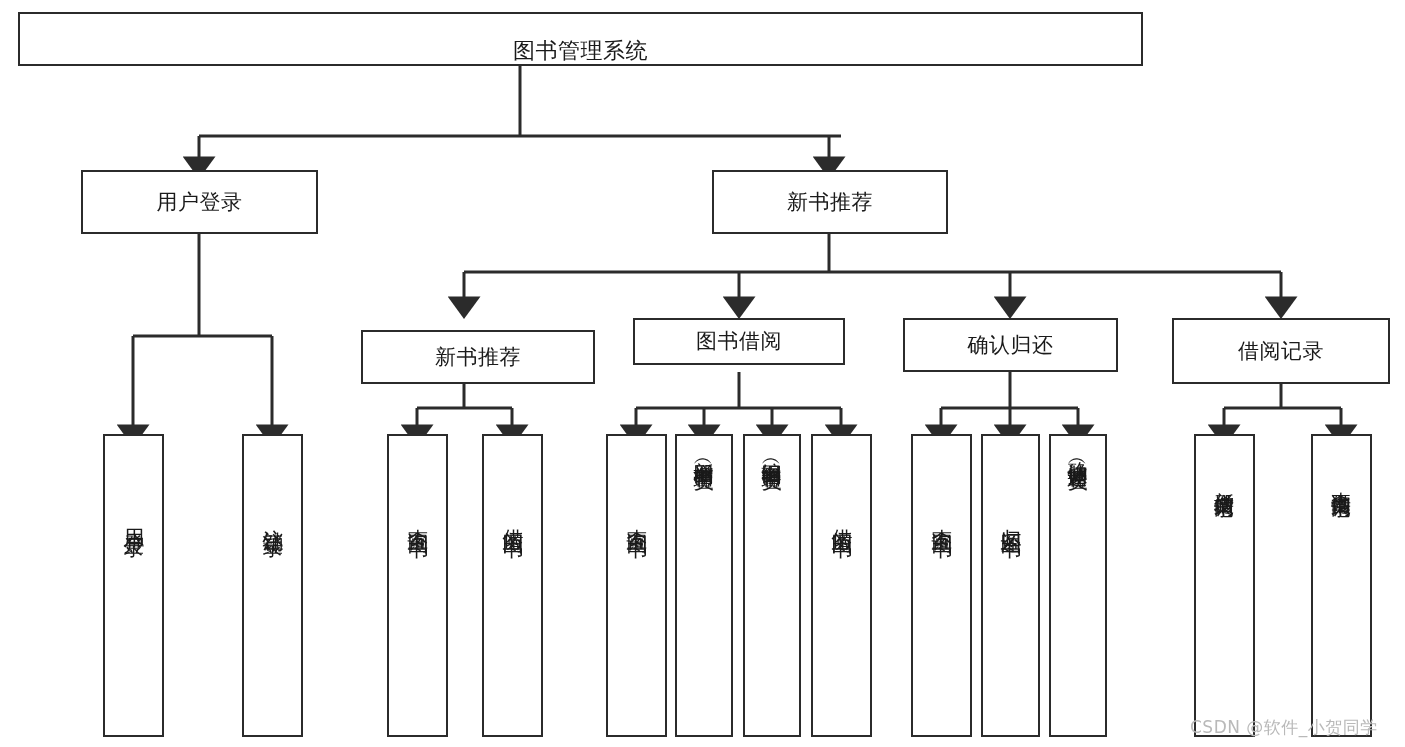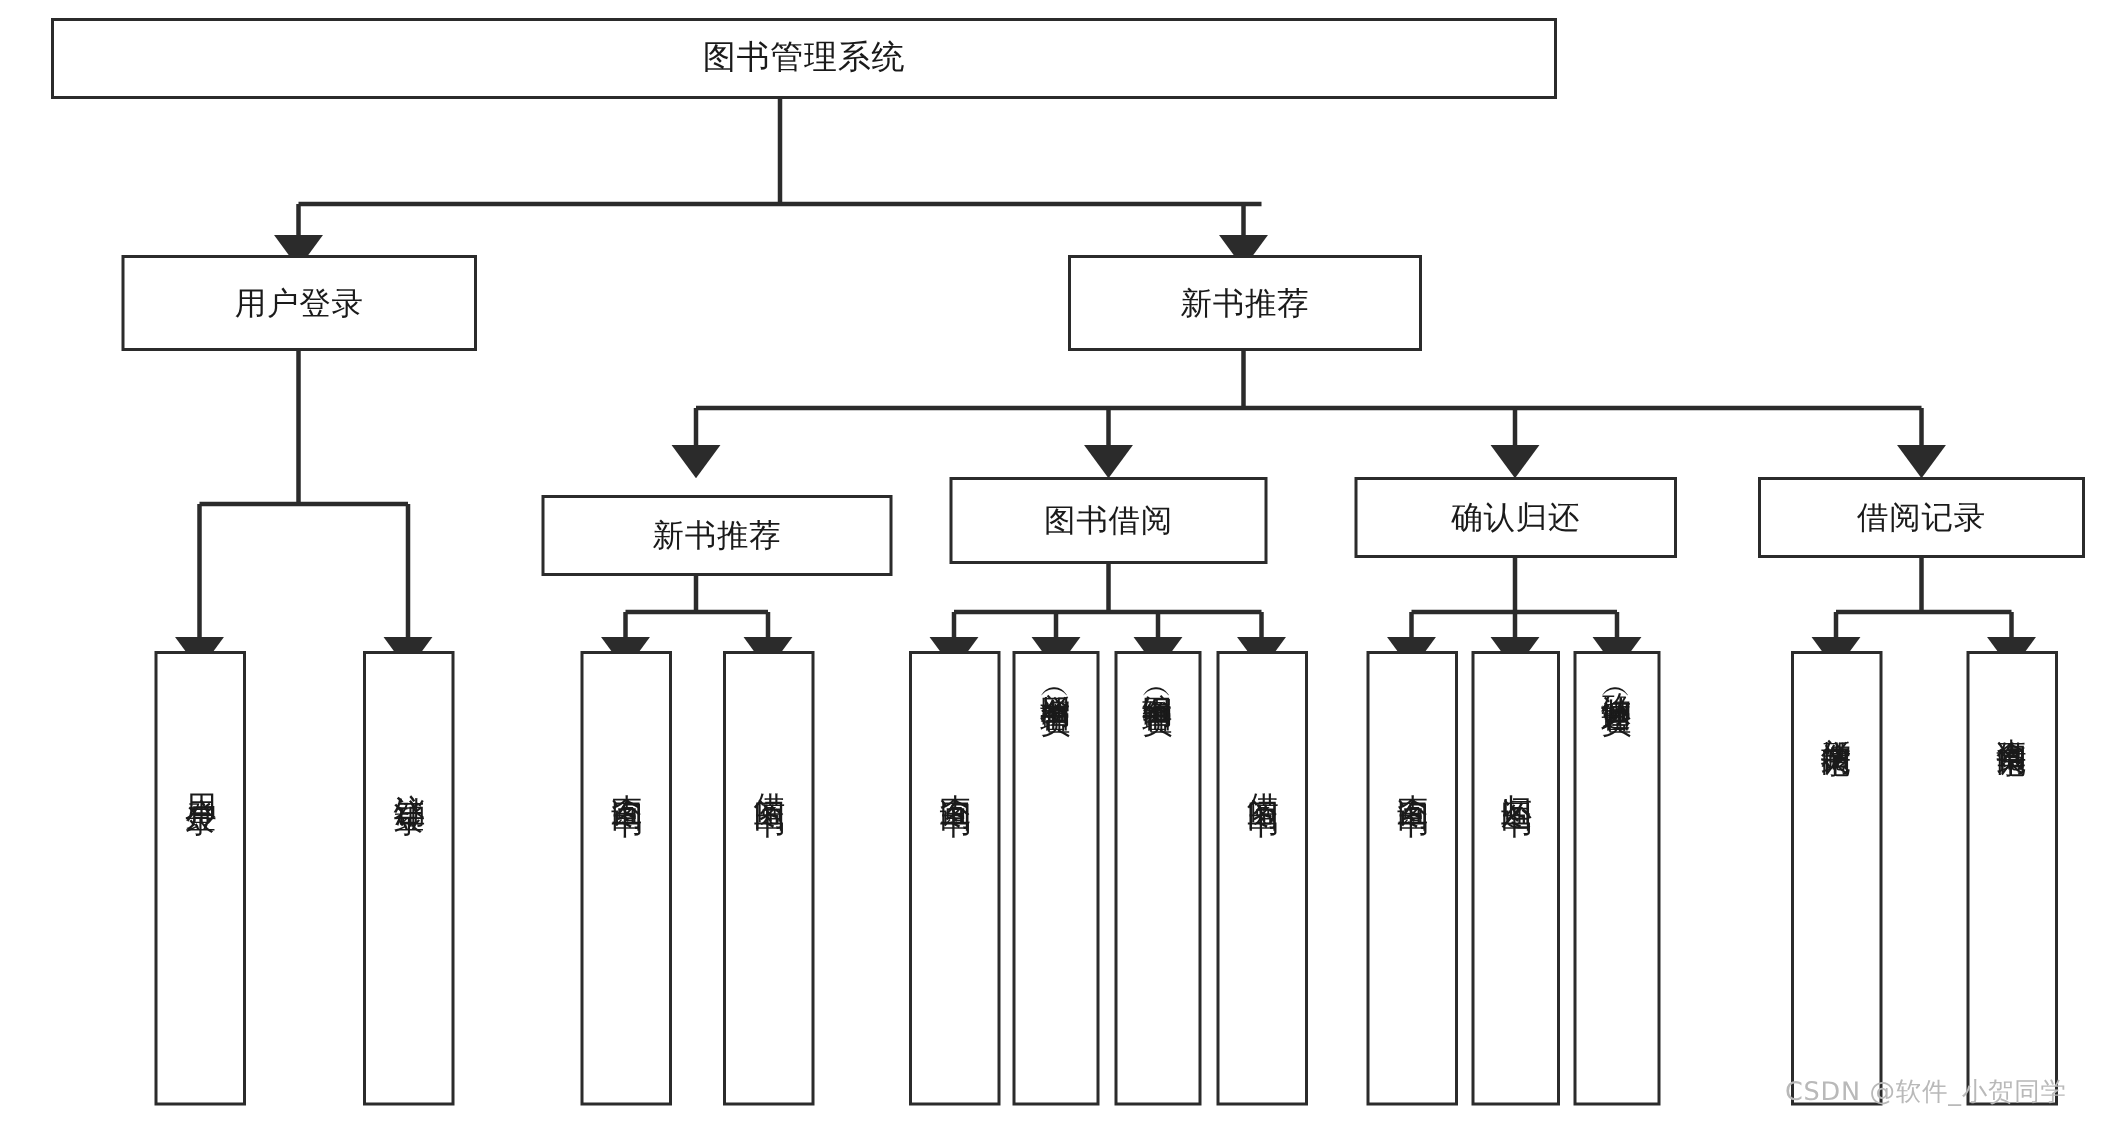--- a/index.html
+++ b/index.html
@@ -123,45 +123,45 @@
       <path d="M1010,408 L1010,428" marker-end="url(#arw)"></path>
       <path d="M1078,408 L1078,428" marker-end="url(#arw)"></path>
 
       <path d="M1281,372 L1281,408"></path>
       <path d="M1224,408 L1341,408"></path>
       <path d="M1224,408 L1224,428" marker-end="url(#arw)"></path>
       <path d="M1341,408 L1341,428" marker-end="url(#arw)"></path>
     </g>
   </svg>
 
-  <div class="node h root" style="left:34px; top:12px; width:1004px; height:54px;">
+  <div class="node h root" style="left:18px; top:12px; width:1125px; height:54px;align-items:flex-end;">
     <span class="lbl">图书管理系统</span>
   </div>
 
   <div class="node h" style="left:81px; top:170px; width:237px; height:64px;">
     <span class="lbl">用户登录</span>
   </div>
 
   <div class="node h" style="left:712px; top:170px; width:236px; height:64px;">
     <span class="lbl">新书推荐</span>
   </div>
 
   <div class="node h" style="left:361px; top:330px; width:234px; height:54px;">
     <span class="lbl">新书推荐</span>
   </div>
 
-  <div class="node h" style="left:633px; top:318px; width:212px; height:58px;">
+  <div class="node h" style="left:633px; top:318px; width:212px; height:47px;">
     <span class="lbl">图书借阅</span>
   </div>
 
   <div class="node h" style="left:903px; top:318px; width:215px; height:54px;">
     <span class="lbl">确认归还</span>
   </div>
 
-  <div class="node h" style="left:1172px; top:318px; width:218px; height:54px;">
+  <div class="node h" style="left:1172px; top:318px; width:218px; height:66px;">
     <span class="lbl">借阅记录</span>
   </div>
 
   <div class="node v" style="left:103px; top:434px; width:61px; height:303px; padding-top:76px;">
     <span class="lbl">用户登录</span>
   </div>
 
   <div class="node v" style="left:242px; top:434px; width:61px; height:303px; padding-top:76px;">
     <span class="lbl">注销登录</span>
   </div>

